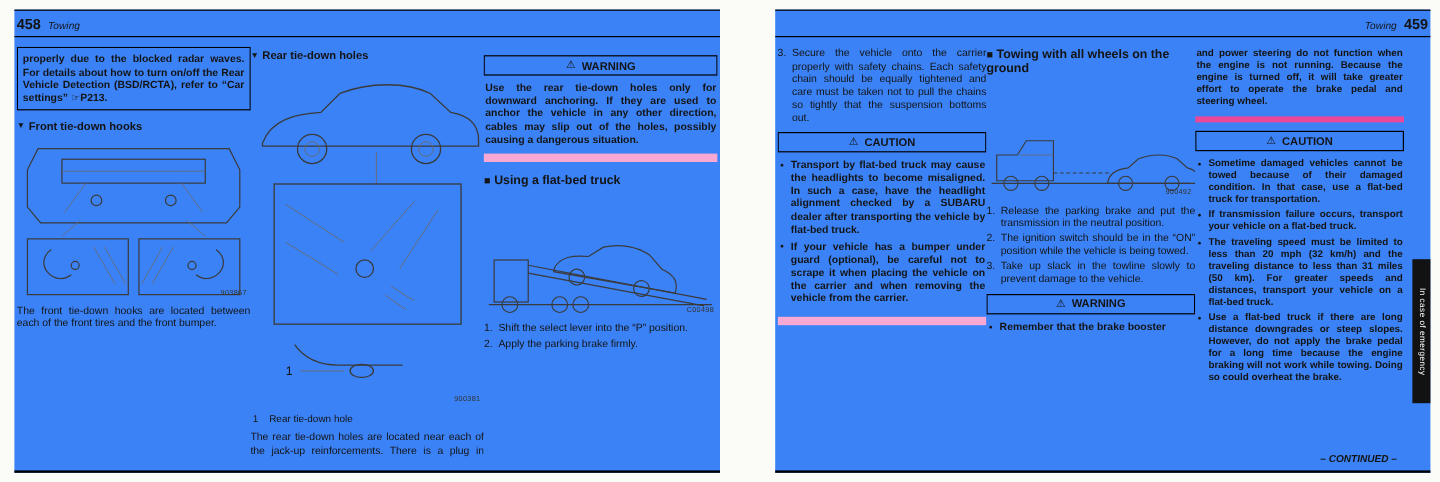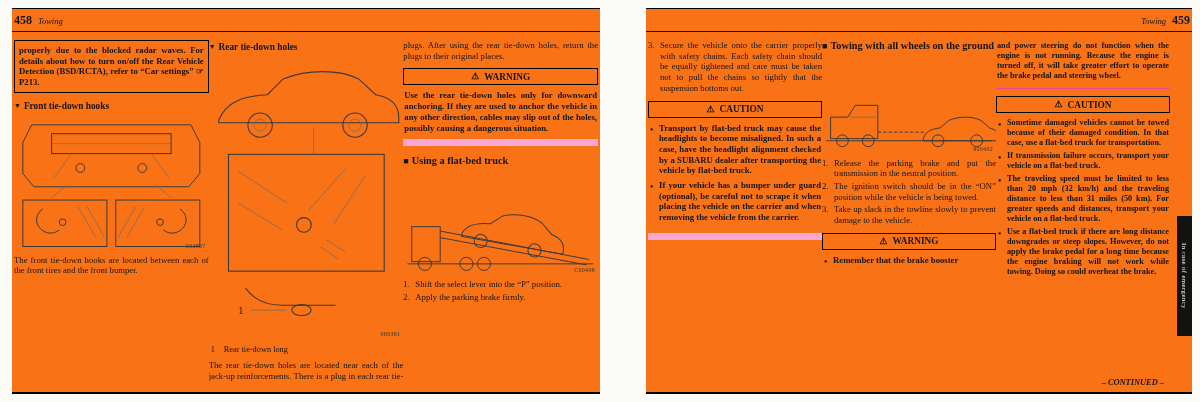--- a/index.html
+++ b/index.html
@@ -4,21 +4,21 @@
 <style>
   * { box-sizing: border-box; margin: 0; padding: 0; }
   html,body { width:1200px; height:402px; }
   body {
     background:#fbfbf8;
     font-family:"Liberation Sans","DejaVu Sans",sans-serif;
     color:#141414;
     position:relative;
     overflow:hidden;
   }
-  .page { position:absolute; top:8px; height:386px; background:#f97316; border-bottom:2px solid #000;font-family:Liberation Serif, serif; }
+  .page { position:absolute; top:8px; height:386px; background:#3b82f6; border-bottom:2px solid #000; }
   .page-left  { left:12px;  width:588px; }
   .page-right { left:646px; width:546px; }
 
   .hdr { display:flex; align-items:baseline; gap:6px; border-top:1.5px solid #000; border-bottom:1px solid #000; padding:4px 2px 3px; }
   .hdr-right { justify-content:flex-end; }
   .pnum { font-size:12px; font-weight:bold; }
   .chap { font-size:8.5px; font-style:italic; }
 
   .cols { display:flex; gap:0; padding:8px 2px 0; height:350px; }
   .page-right .cols { padding-right:22px; }
@@ -44,21 +44,21 @@
   .alert-icon { font-size:9px; line-height:9px; }
   .alert-body { padding:5px 1px 6px; font-weight:bold; }
   .alert-body.closed { border-bottom:7px solid #f9a8d4; }
 
   .bi { position:relative; padding-left:10px; margin-bottom:4px; }
   .bi::before { content:"●"; position:absolute; left:1px; top:1px; font-size:5.5px; }
 
   .step { display:flex; margin-bottom:2px; }
   .step-num { flex:0 0 12px; font-size:8.7px; line-height:10.7px; }
 
-  .warn-carry { font-weight:bold; border-bottom:1px solid #ec4899; padding:1px 1px 7px; margin-bottom:4px; }
+  .warn-carry { font-weight:bold; border-bottom:5px solid #ec4899; padding:1px 1px 7px; margin-bottom:4px; }
 
   .dense .t, .dense .bi { font-size:8.2px; line-height:10px; }
   .dense .bi { margin-bottom:3px; }
 
   .continued { position:absolute; right:28px; bottom:5px; font-size:8.4px; font-weight:bold; font-style:italic; }
 
   .tab { position:absolute; right:0; top:208px; width:15px; height:120px; background:#121212; color:#fff;
          display:flex; align-items:center; justify-content:center; }
   .tab span { writing-mode:vertical-rl; font-size:6.8px; letter-spacing:.4px; white-space:nowrap; }
 
@@ -126,28 +126,27 @@
           <path class="ln" d="M30,190 q10,14 30,14 h44"></path>
           <ellipse class="ln" cx="76" cy="208" rx="8" ry="4.5"></ellipse>
           <line class="thin" x1="34" y1="208" x2="64" y2="208"></line>
           <text x="24" y="211" font-size="8.5" fill="#141414">1</text>
         </svg>
         <span class="figcode">900381</span>
       </div>
 
       <div class="legend">
         <span class="lnum">1</span>
-        <span>Rear tie-down long</span>
+        <span>Rear tie-down hole</span>
       </div>
 
       <p class="t">The rear tie-down holes are located near each of the jack-up reinforcements. There is a plug in each rear tie-down hole. To use the rear tie-down holes, remove the</p>
     </div>
 
     <div class="col">
-      <p class="t">plugs. After using the rear tie-down holes, return the plugs to their original places.</p>
 
       <div class="alert">
         <div class="alert-head">
           <span class="alert-icon">⚠</span>
           <span>WARNING</span>
         </div>
         <div class="alert-body closed t">Use the rear tie-down holes only for downward anchoring. If they are used to anchor the vehicle in any other direction, cables may slip out of the holes, possibly causing a dangerous situation.</div>
       </div>
 
       <div class="h-sq">

